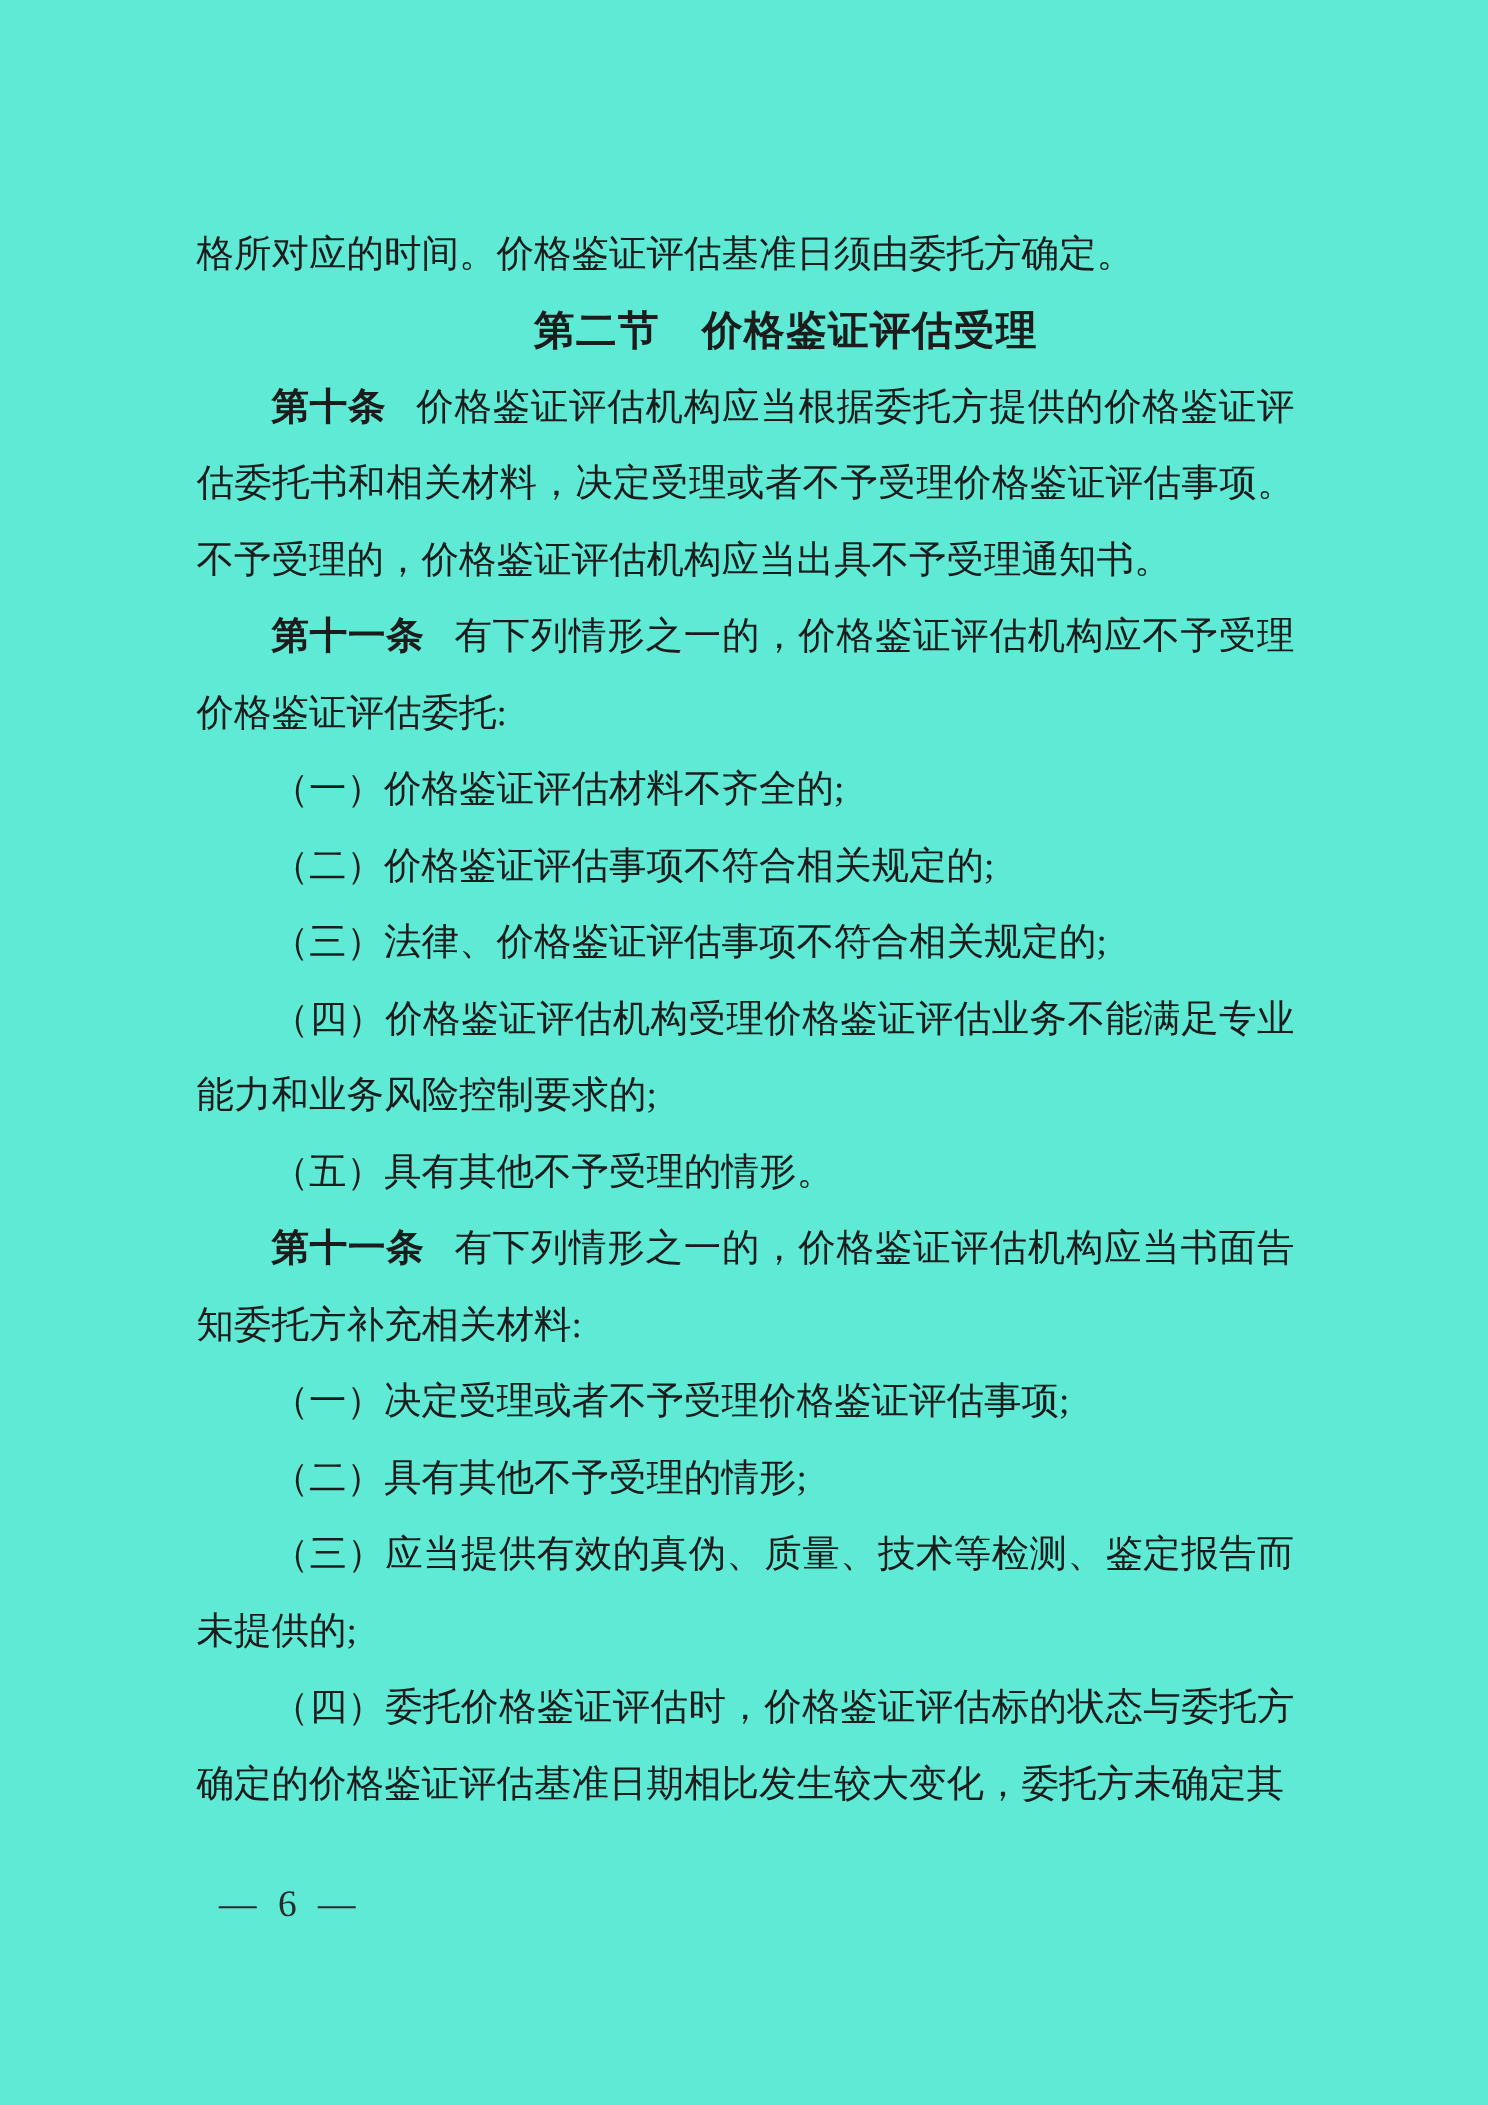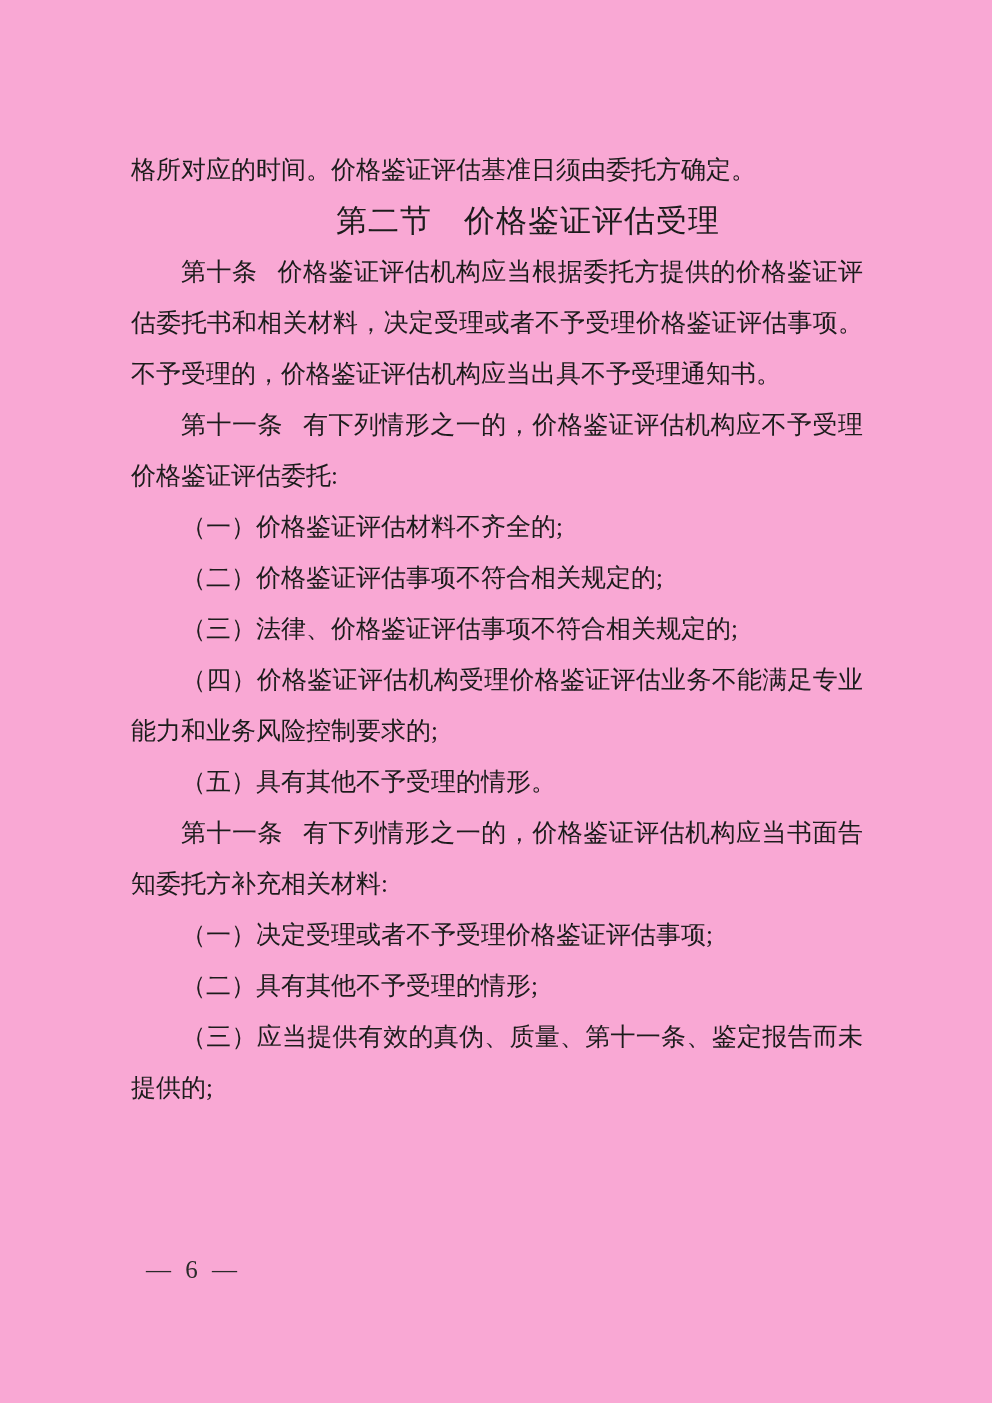--- a/index.html
+++ b/index.html
@@ -5,21 +5,21 @@
   html, body {
     margin: 0;
     padding: 0;
     background: #e8e8e8;
   }
   .page {
     position: relative;
     width: 992px;
     height: 1403px;
     margin: 0 auto;
-    background: #f9a8d4;
+    background: #5eead4;
     font-family: "Liberation Serif", "DejaVu Serif", serif;
     color: #1c1c1c;
     overflow: hidden;
   }
   .content {
     position: absolute;
     left: 131px;
     top: 144px;
     width: 732px;
     font-size: 25px;
@@ -28,28 +28,28 @@
   }
   .content p {
     margin: 0;
     text-indent: 2em;
   }
   .content p.continuation {
     text-indent: 0;
   }
   .section-heading {
     text-align: center;
-    font-weight: normal;
-    font-size: 31px;
+    font-weight: bold;
+    font-size: 27px;
     margin: 18px 0;
     text-indent: 0;
     letter-spacing: 1px;
   }
   .article-num {
-    font-weight: normal;
+    font-weight: bold;
     margin-right: 0.8em;
     margin-top: 36px;
   }
   .page-footer {
     position: absolute;
     left: 146px;
     top: 1250px;
     font-size: 25px;
     line-height: 40px;
     letter-spacing: 4px;
@@ -73,18 +73,19 @@
     <p>（一）价格鉴证评估材料不齐全的;</p>
     <p>（二）价格鉴证评估事项不符合相关规定的;</p>
     <p>（三）法律、价格鉴证评估事项不符合相关规定的;</p>
     <p>（四）价格鉴证评估机构受理价格鉴证评估业务不能满足专业能力和业务风险控制要求的;</p>
     <p>（五）具有其他不予受理的情形。</p>
 
     <p><span class="article-num">第十一条</span><span>有下列情形之一的，价格鉴证评估机构应当书面告知委托方补充相关材料:</span></p>
 
     <p>（一）决定受理或者不予受理价格鉴证评估事项;</p>
     <p>（二）具有其他不予受理的情形;</p>
-    <p>（三）应当提供有效的真伪、质量、第十一条、鉴定报告而未提供的;</p>
+    <p>（三）应当提供有效的真伪、质量、技术等检测、鉴定报告而未提供的;</p>
+    <p>（四）委托价格鉴证评估时，价格鉴证评估标的状态与委托方确定的价格鉴证评估基准日期相比发生较大变化，委托方未确定其</p>
 
   </div>
 
   <div class="page-footer">— 6 —</div>
 </div>
 
 </body></html>

